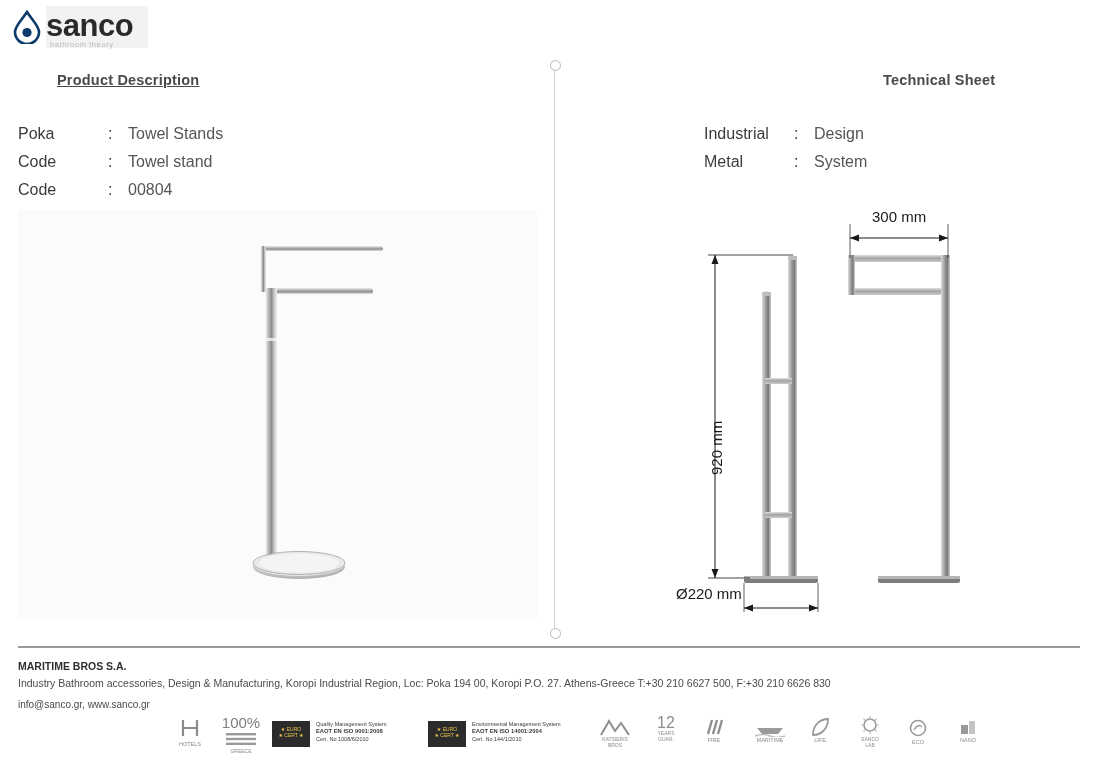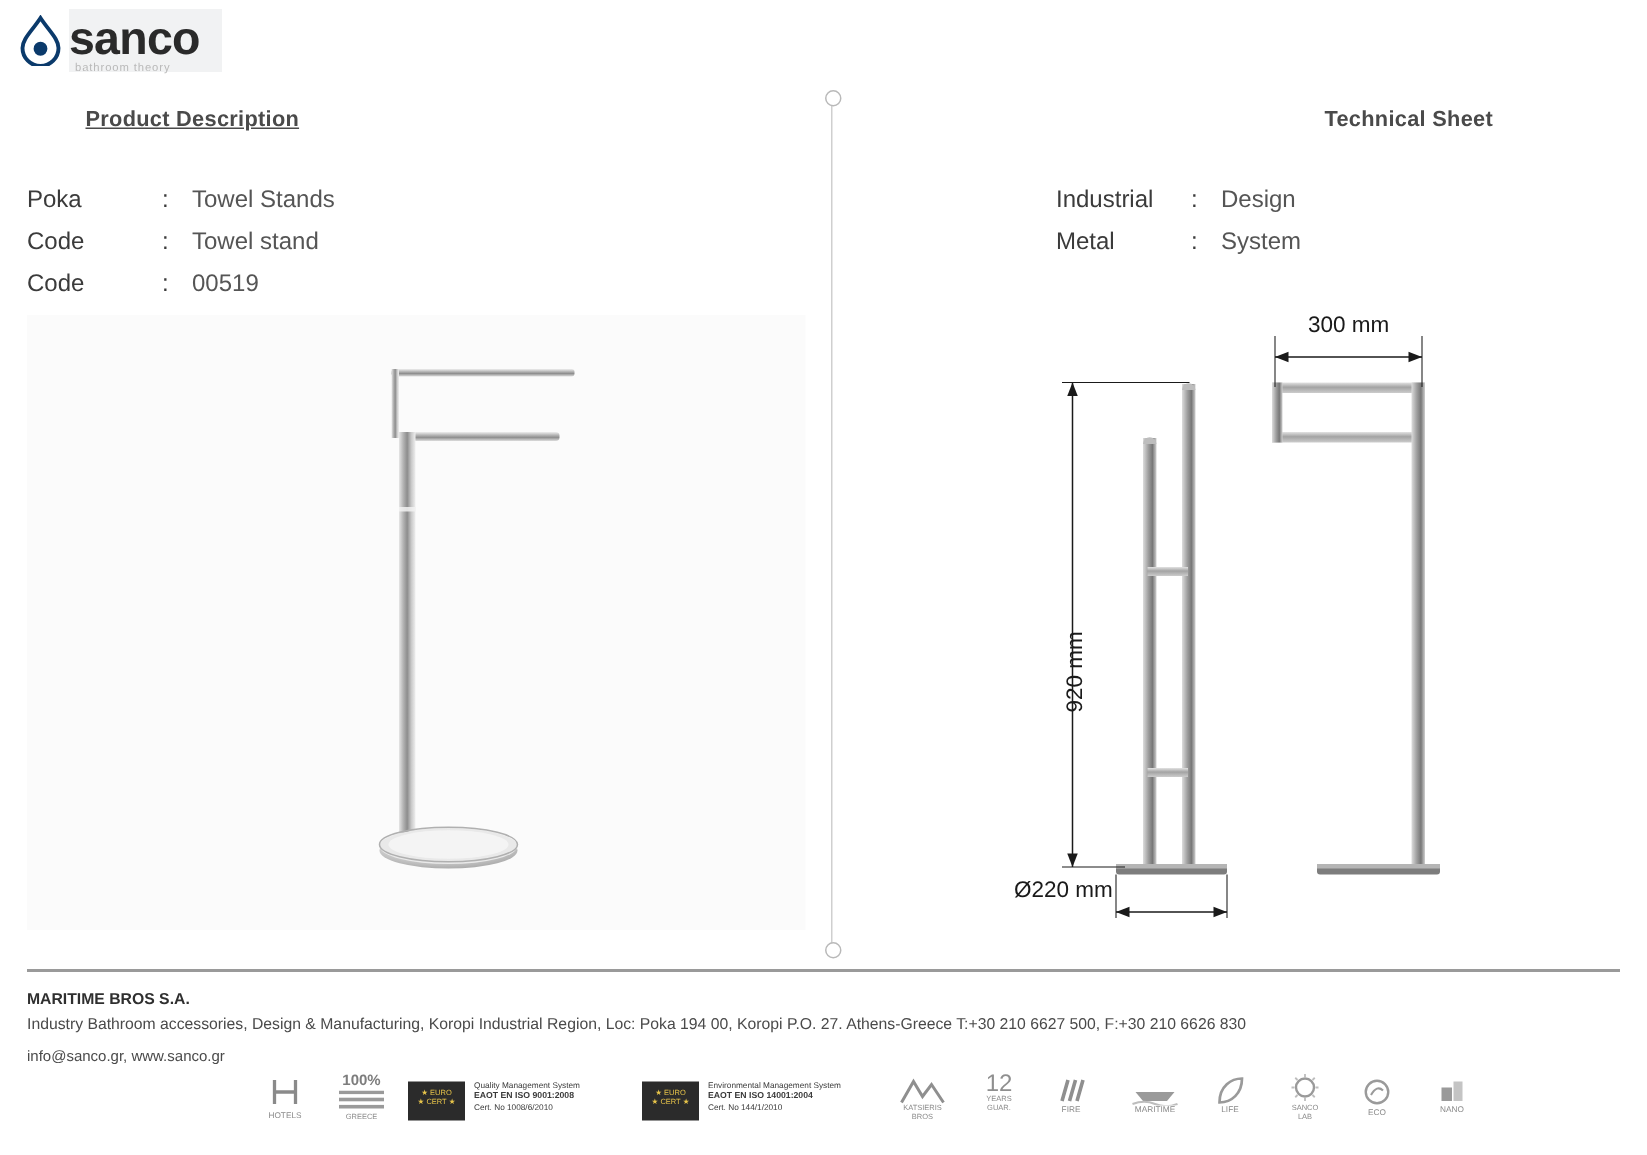--- a/index.html
+++ b/index.html
@@ -115,21 +115,21 @@
     <span class="v">Towel Stands</span>
   </div>
   <div class="spec-row">
     <span class="k">Code</span>
     <span class="c">:</span>
     <span class="v">Towel stand</span>
   </div>
   <div class="spec-row">
     <span class="k">Code</span>
     <span class="c">:</span>
-    <span class="v">00519</span>
+    <span class="v">00804</span>
   </div>
 </div>
 
 <div class="right-specs">
   <div class="spec-row">
     <span class="k">Industrial</span>
     <span class="c">:</span>
     <span class="v">Design</span>
   </div>
   <div class="spec-row">
@@ -254,21 +254,21 @@
 <div class="badges">
 
   <div class="badge" style="left:10px;top:2px;width:40px;">
     <svg width="26" height="24" viewBox="0 0 26 24" style="display:block;margin:0 auto;">
       <path d="M6 3 v16 M20 3 v16 M6 11 h14" stroke="#8a8a8a" stroke-width="2.2" fill="none"></path>
     </svg>
     <span class="cap">HOTELS</span>
   </div>
 
   <div class="badge" style="left:58px;top:0px;width:46px;">
-    <div style="font-size:10px;font-weight:bold;color:#7d7d7d;line-height:1.1;">100%</div>
+    <div style="font-size:15px;font-weight:normal;color:#7d7d7d;line-height:1.1;">100%</div>
     <svg width="30" height="15" viewBox="0 0 30 15" style="display:block;margin:1px auto;">
       <rect x="0" y="0" width="30" height="2.4" fill="#9a9a9a"></rect>
       <rect x="0" y="4.8" width="30" height="2.4" fill="#9a9a9a"></rect>
       <rect x="0" y="9.6" width="30" height="2.4" fill="#9a9a9a"></rect>
     </svg>
     <span class="cap" style="font-size:5px;">GREECE</span>
   </div>
 
   <div style="position:absolute;left:112px;top:6px;">
     <div style="position:absolute;left:0;top:0;width:38px;height:26px;background:#2b2b2b;">

